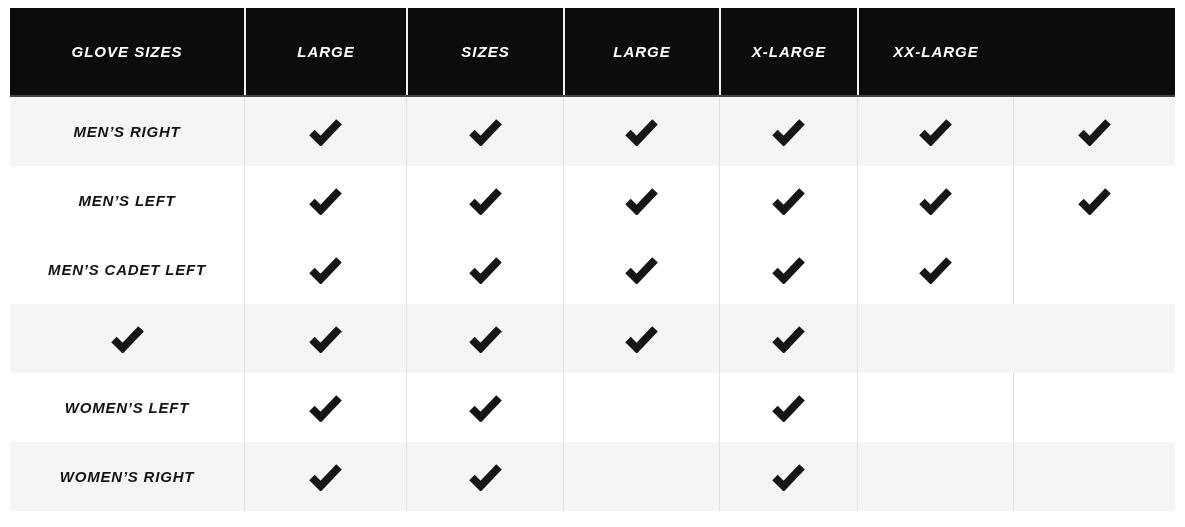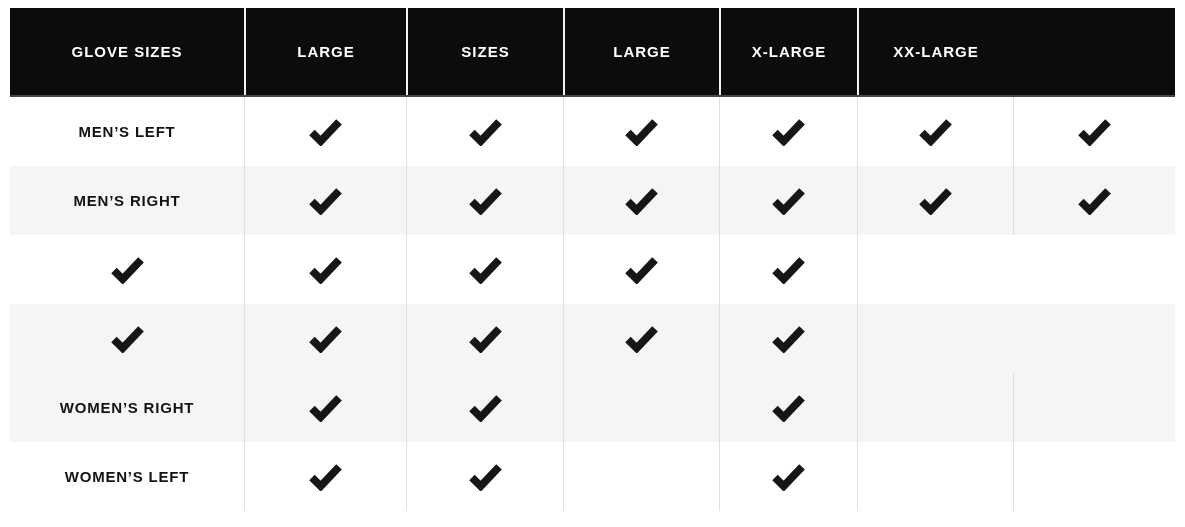--- a/index.html
+++ b/index.html
@@ -4,21 +4,21 @@
 <style>
   :root{
     --header-bg:#0c0c0c; --header-text:#ffffff; --row-bg:#ffffff;
     --row-alt-bg:#f5f5f5; --divider:#e0e0e0; --check:#161616; --label:#131313;
   }
   *{box-sizing:border-box;}
   html,body{margin:0;padding:0;background:#ffffff;}
   body{font-family:"Liberation Sans", sans-serif; width:1185px; height:527px; overflow:hidden;}
   .page{width:1185px;height:527px;background:#ffffff;}
   .size-table{margin:8px 0 0 10px;width:1165px;}
-  .thead,.tr{display:grid;grid-template-columns:234px 162px 157px 156px 138px 156px 162px;}
+  .thead,.tr{display:grid;grid-template-columns:234px 162px 157px 156px 138px 156px 162px;font-style:italic;}
   .thead{
     background:var(--header-bg);
     height:89px;
     border-bottom:2px solid #454545;
   }
   .th{
     display:flex;align-items:center;justify-content:center;
     color:var(--header-text);font-weight:bold;font-size:15px;
     letter-spacing:1px;text-align:center;line-height:1.4;
   }
@@ -54,20 +54,65 @@
           <span>LARGE</span>
         </div>
         <div class="th">
           <span>X-LARGE</span>
         </div>
         <div class="th">
           <span>XX-LARGE</span>
         </div>
       </div>
     <div class="tbody" id="tbody">
+        <div class="tr alt">
+          <div class="td label">MEN’S RIGHT</div>
+          <div class="td">
+            <span class="check-icon">
+              <svg viewBox="0 0 38 30" width="37" height="29" aria-hidden="true">
+                <polyline points="5,16 14,25 33,5" fill="none" stroke="#161616" stroke-width="8"></polyline>
+              </svg>
+            </span>
+          </div>
+          <div class="td">
+            <span class="check-icon">
+              <svg viewBox="0 0 38 30" width="37" height="29" aria-hidden="true">
+                <polyline points="5,16 14,25 33,5" fill="none" stroke="#161616" stroke-width="8"></polyline>
+              </svg>
+            </span>
+          </div>
+          <div class="td">
+            <span class="check-icon">
+              <svg viewBox="0 0 38 30" width="37" height="29" aria-hidden="true">
+                <polyline points="5,16 14,25 33,5" fill="none" stroke="#161616" stroke-width="8"></polyline>
+              </svg>
+            </span>
+          </div>
+          <div class="td">
+            <span class="check-icon">
+              <svg viewBox="0 0 38 30" width="37" height="29" aria-hidden="true">
+                <polyline points="5,16 14,25 33,5" fill="none" stroke="#161616" stroke-width="8"></polyline>
+              </svg>
+            </span>
+          </div>
+          <div class="td">
+            <span class="check-icon">
+              <svg viewBox="0 0 38 30" width="37" height="29" aria-hidden="true">
+                <polyline points="5,16 14,25 33,5" fill="none" stroke="#161616" stroke-width="8"></polyline>
+              </svg>
+            </span>
+          </div>
+          <div class="td">
+            <span class="check-icon">
+              <svg viewBox="0 0 38 30" width="37" height="29" aria-hidden="true">
+                <polyline points="5,16 14,25 33,5" fill="none" stroke="#161616" stroke-width="8"></polyline>
+              </svg>
+            </span>
+          </div>
+        </div>
         <div class="tr">
           <div class="td label">MEN’S LEFT</div>
           <div class="td">
             <span class="check-icon">
               <svg viewBox="0 0 38 30" width="37" height="29" aria-hidden="true">
                 <polyline points="5,16 14,25 33,5" fill="none" stroke="#161616" stroke-width="8"></polyline>
               </svg>
             </span>
           </div>
           <div class="td">
@@ -99,170 +144,126 @@
             </span>
           </div>
           <div class="td">
             <span class="check-icon">
               <svg viewBox="0 0 38 30" width="37" height="29" aria-hidden="true">
                 <polyline points="5,16 14,25 33,5" fill="none" stroke="#161616" stroke-width="8"></polyline>
               </svg>
             </span>
           </div>
         </div>
+        <div class="tr">
+          <div class="td label">MEN’S CADET LEFT</div>
+          <div class="td">
+            <span class="check-icon">
+              <svg viewBox="0 0 38 30" width="37" height="29" aria-hidden="true">
+                <polyline points="5,16 14,25 33,5" fill="none" stroke="#161616" stroke-width="8"></polyline>
+              </svg>
+            </span>
+          </div>
+          <div class="td">
+            <span class="check-icon">
+              <svg viewBox="0 0 38 30" width="37" height="29" aria-hidden="true">
+                <polyline points="5,16 14,25 33,5" fill="none" stroke="#161616" stroke-width="8"></polyline>
+              </svg>
+            </span>
+          </div>
+          <div class="td">
+            <span class="check-icon">
+              <svg viewBox="0 0 38 30" width="37" height="29" aria-hidden="true">
+                <polyline points="5,16 14,25 33,5" fill="none" stroke="#161616" stroke-width="8"></polyline>
+              </svg>
+            </span>
+          </div>
+          <div class="td">
+            <span class="check-icon">
+              <svg viewBox="0 0 38 30" width="37" height="29" aria-hidden="true">
+                <polyline points="5,16 14,25 33,5" fill="none" stroke="#161616" stroke-width="8"></polyline>
+              </svg>
+            </span>
+          </div>
+          <div class="td">
+            <span class="check-icon">
+              <svg viewBox="0 0 38 30" width="37" height="29" aria-hidden="true">
+                <polyline points="5,16 14,25 33,5" fill="none" stroke="#161616" stroke-width="8"></polyline>
+              </svg>
+            </span>
+          </div>
+          <div class="td"></div>
+        </div>
         <div class="tr alt">
-          <div class="td label">MEN’S RIGHT</div>
-          <div class="td">
-            <span class="check-icon">
-              <svg viewBox="0 0 38 30" width="37" height="29" aria-hidden="true">
-                <polyline points="5,16 14,25 33,5" fill="none" stroke="#161616" stroke-width="8"></polyline>
-              </svg>
-            </span>
-          </div>
-          <div class="td">
-            <span class="check-icon">
-              <svg viewBox="0 0 38 30" width="37" height="29" aria-hidden="true">
-                <polyline points="5,16 14,25 33,5" fill="none" stroke="#161616" stroke-width="8"></polyline>
-              </svg>
-            </span>
-          </div>
-          <div class="td">
-            <span class="check-icon">
-              <svg viewBox="0 0 38 30" width="37" height="29" aria-hidden="true">
-                <polyline points="5,16 14,25 33,5" fill="none" stroke="#161616" stroke-width="8"></polyline>
-              </svg>
-            </span>
-          </div>
-          <div class="td">
-            <span class="check-icon">
-              <svg viewBox="0 0 38 30" width="37" height="29" aria-hidden="true">
-                <polyline points="5,16 14,25 33,5" fill="none" stroke="#161616" stroke-width="8"></polyline>
-              </svg>
-            </span>
-          </div>
-          <div class="td">
-            <span class="check-icon">
-              <svg viewBox="0 0 38 30" width="37" height="29" aria-hidden="true">
-                <polyline points="5,16 14,25 33,5" fill="none" stroke="#161616" stroke-width="8"></polyline>
-              </svg>
-            </span>
-          </div>
-          <div class="td">
-            <span class="check-icon">
-              <svg viewBox="0 0 38 30" width="37" height="29" aria-hidden="true">
-                <polyline points="5,16 14,25 33,5" fill="none" stroke="#161616" stroke-width="8"></polyline>
-              </svg>
-            </span>
-          </div>
+          <div class="td">
+            <span class="check-icon">
+              <svg viewBox="0 0 38 30" width="37" height="29" aria-hidden="true">
+                <polyline points="5,16 14,25 33,5" fill="none" stroke="#161616" stroke-width="8"></polyline>
+              </svg>
+            </span>
+          </div>
+          <div class="td">
+            <span class="check-icon">
+              <svg viewBox="0 0 38 30" width="37" height="29" aria-hidden="true">
+                <polyline points="5,16 14,25 33,5" fill="none" stroke="#161616" stroke-width="8"></polyline>
+              </svg>
+            </span>
+          </div>
+          <div class="td">
+            <span class="check-icon">
+              <svg viewBox="0 0 38 30" width="37" height="29" aria-hidden="true">
+                <polyline points="5,16 14,25 33,5" fill="none" stroke="#161616" stroke-width="8"></polyline>
+              </svg>
+            </span>
+          </div>
+          <div class="td">
+            <span class="check-icon">
+              <svg viewBox="0 0 38 30" width="37" height="29" aria-hidden="true">
+                <polyline points="5,16 14,25 33,5" fill="none" stroke="#161616" stroke-width="8"></polyline>
+              </svg>
+            </span>
+          </div>
+          <div class="td">
+            <span class="check-icon">
+              <svg viewBox="0 0 38 30" width="37" height="29" aria-hidden="true">
+                <polyline points="5,16 14,25 33,5" fill="none" stroke="#161616" stroke-width="8"></polyline>
+              </svg>
+            </span>
+          </div>
+          <div class="td"></div>
         </div>
         <div class="tr">
-          <div class="td">
-            <span class="check-icon">
-              <svg viewBox="0 0 38 30" width="37" height="29" aria-hidden="true">
-                <polyline points="5,16 14,25 33,5" fill="none" stroke="#161616" stroke-width="8"></polyline>
-              </svg>
-            </span>
-          </div>
-          <div class="td">
-            <span class="check-icon">
-              <svg viewBox="0 0 38 30" width="37" height="29" aria-hidden="true">
-                <polyline points="5,16 14,25 33,5" fill="none" stroke="#161616" stroke-width="8"></polyline>
-              </svg>
-            </span>
-          </div>
-          <div class="td">
-            <span class="check-icon">
-              <svg viewBox="0 0 38 30" width="37" height="29" aria-hidden="true">
-                <polyline points="5,16 14,25 33,5" fill="none" stroke="#161616" stroke-width="8"></polyline>
-              </svg>
-            </span>
-          </div>
-          <div class="td">
-            <span class="check-icon">
-              <svg viewBox="0 0 38 30" width="37" height="29" aria-hidden="true">
-                <polyline points="5,16 14,25 33,5" fill="none" stroke="#161616" stroke-width="8"></polyline>
-              </svg>
-            </span>
-          </div>
-          <div class="td">
-            <span class="check-icon">
-              <svg viewBox="0 0 38 30" width="37" height="29" aria-hidden="true">
-                <polyline points="5,16 14,25 33,5" fill="none" stroke="#161616" stroke-width="8"></polyline>
-              </svg>
-            </span>
-          </div>
-          <div class="td"></div>
-        </div>
-        <div class="tr alt">
-          <div class="td">
-            <span class="check-icon">
-              <svg viewBox="0 0 38 30" width="37" height="29" aria-hidden="true">
-                <polyline points="5,16 14,25 33,5" fill="none" stroke="#161616" stroke-width="8"></polyline>
-              </svg>
-            </span>
-          </div>
-          <div class="td">
-            <span class="check-icon">
-              <svg viewBox="0 0 38 30" width="37" height="29" aria-hidden="true">
-                <polyline points="5,16 14,25 33,5" fill="none" stroke="#161616" stroke-width="8"></polyline>
-              </svg>
-            </span>
-          </div>
-          <div class="td">
-            <span class="check-icon">
-              <svg viewBox="0 0 38 30" width="37" height="29" aria-hidden="true">
-                <polyline points="5,16 14,25 33,5" fill="none" stroke="#161616" stroke-width="8"></polyline>
-              </svg>
-            </span>
-          </div>
-          <div class="td">
-            <span class="check-icon">
-              <svg viewBox="0 0 38 30" width="37" height="29" aria-hidden="true">
-                <polyline points="5,16 14,25 33,5" fill="none" stroke="#161616" stroke-width="8"></polyline>
-              </svg>
-            </span>
-          </div>
-          <div class="td">
-            <span class="check-icon">
-              <svg viewBox="0 0 38 30" width="37" height="29" aria-hidden="true">
-                <polyline points="5,16 14,25 33,5" fill="none" stroke="#161616" stroke-width="8"></polyline>
-              </svg>
-            </span>
-          </div>
+          <div class="td label">WOMEN’S LEFT</div>
+          <div class="td">
+            <span class="check-icon">
+              <svg viewBox="0 0 38 30" width="37" height="29" aria-hidden="true">
+                <polyline points="5,16 14,25 33,5" fill="none" stroke="#161616" stroke-width="8"></polyline>
+              </svg>
+            </span>
+          </div>
+          <div class="td">
+            <span class="check-icon">
+              <svg viewBox="0 0 38 30" width="37" height="29" aria-hidden="true">
+                <polyline points="5,16 14,25 33,5" fill="none" stroke="#161616" stroke-width="8"></polyline>
+              </svg>
+            </span>
+          </div>
+          <div class="td"></div>
+          <div class="td">
+            <span class="check-icon">
+              <svg viewBox="0 0 38 30" width="37" height="29" aria-hidden="true">
+                <polyline points="5,16 14,25 33,5" fill="none" stroke="#161616" stroke-width="8"></polyline>
+              </svg>
+            </span>
+          </div>
+          <div class="td"></div>
           <div class="td"></div>
         </div>
         <div class="tr alt">
           <div class="td label">WOMEN’S RIGHT</div>
-          <div class="td">
-            <span class="check-icon">
-              <svg viewBox="0 0 38 30" width="37" height="29" aria-hidden="true">
-                <polyline points="5,16 14,25 33,5" fill="none" stroke="#161616" stroke-width="8"></polyline>
-              </svg>
-            </span>
-          </div>
-          <div class="td">
-            <span class="check-icon">
-              <svg viewBox="0 0 38 30" width="37" height="29" aria-hidden="true">
-                <polyline points="5,16 14,25 33,5" fill="none" stroke="#161616" stroke-width="8"></polyline>
-              </svg>
-            </span>
-          </div>
-          <div class="td"></div>
-          <div class="td">
-            <span class="check-icon">
-              <svg viewBox="0 0 38 30" width="37" height="29" aria-hidden="true">
-                <polyline points="5,16 14,25 33,5" fill="none" stroke="#161616" stroke-width="8"></polyline>
-              </svg>
-            </span>
-          </div>
-          <div class="td"></div>
-          <div class="td"></div>
-        </div>
-        <div class="tr">
-          <div class="td label">WOMEN’S LEFT</div>
           <div class="td">
             <span class="check-icon">
               <svg viewBox="0 0 38 30" width="37" height="29" aria-hidden="true">
                 <polyline points="5,16 14,25 33,5" fill="none" stroke="#161616" stroke-width="8"></polyline>
               </svg>
             </span>
           </div>
           <div class="td">
             <span class="check-icon">
               <svg viewBox="0 0 38 30" width="37" height="29" aria-hidden="true">

